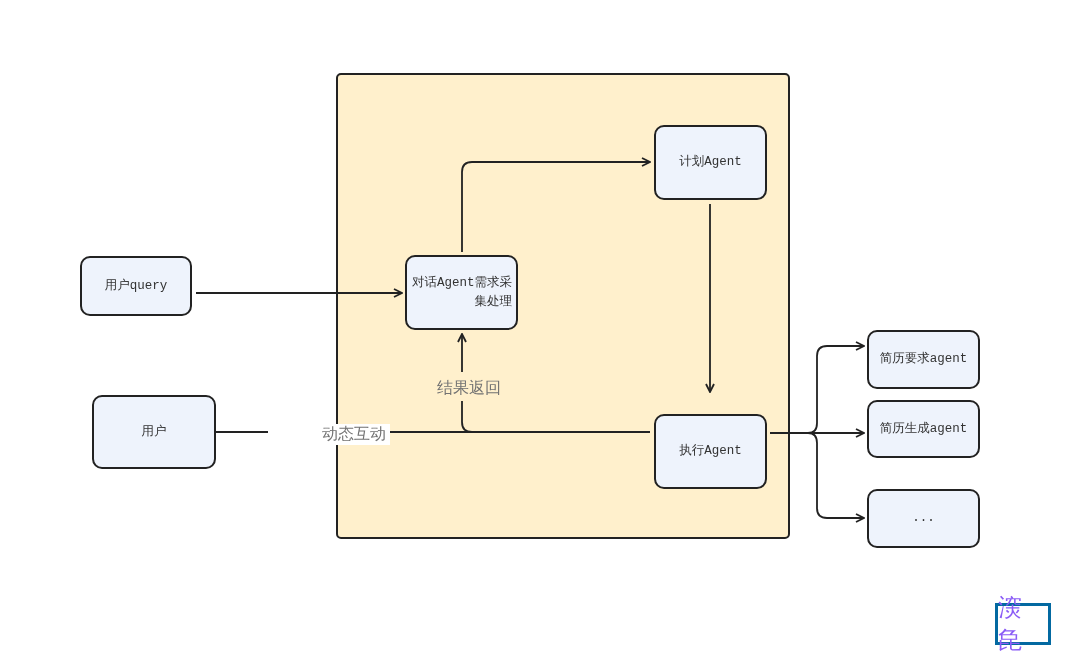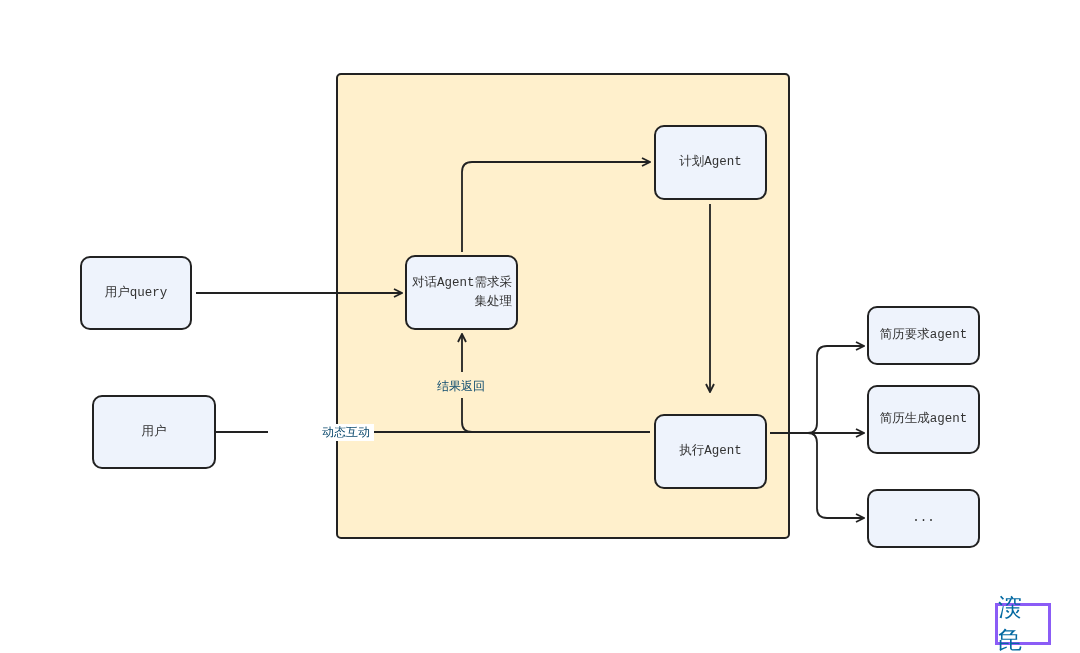--- a/index.html
+++ b/index.html
@@ -4,25 +4,25 @@
 <style>
   html, body { margin:0; padding:0; background:#ffffff; }
   body { width:1080px; height:653px; position:relative; overflow:hidden;
          font-family:"DejaVu Sans", "Liberation Sans", sans-serif; }
   .container { position:absolute; left:336px; top:73px; width:454px; height:466px;
                background:#fff0cc; border:2px solid #222; border-radius:5px; box-sizing:border-box; }
   .node { position:absolute; background:#eef3fc; border:2px solid #222; border-radius:10px;
           box-sizing:border-box; display:flex; align-items:center; justify-content:center;
           text-align:center; font-size:12.5px; color:#333; line-height:19px; padding:0 4px;font-family:Liberation Mono, monospace; }
   svg.edges { position:absolute; left:0; top:0; width:1080px; height:653px; pointer-events:none; }
-  .lbl { position:absolute; font-size:12px; color:#0c4a6e; background:transparent; white-space:nowrap; }
+  .lbl { position:absolute; font-size:16px; color:#737373; background:transparent; white-space:nowrap; }
   .lbl.white { background:#ffffff; padding:0 4px; }
   .lbl.yellow { background:#fff0cc; padding:2px 2px; }
   .stamp { position:absolute; left:995px; top:603px; width:56px; height:42px;
-           border:3px solid #8b5cf6; box-sizing:border-box; color:#0369a1;
+           border:3px solid #0369a1; box-sizing:border-box; color:#8b5cf6;
            font-size:24px; display:flex; align-items:center; justify-content:center; letter-spacing:2px;
            font-family:"DejaVu Serif", serif; }
 </style>
 </head>
 <body>
 
 <div class="container"></div>
 
 <svg class="edges" viewBox="0 0 1080 653">
   <defs>
@@ -35,39 +35,39 @@
     <path d="M462,252 L462,172 Q462,162 472,162 L650,162" marker-end="url(#arr)"></path>
     <path d="M710,204 L710,392" marker-end="url(#arr)"></path>
     <path d="M650,432 L472,432 Q462,432 462,422 L462,398 M462,372 L462,334" marker-end="url(#arr)"></path>
     <path d="M650,432 L330,432 M268,432 L196,432" marker-end="url(#arr)"></path>
     <path d="M770,433 L808,433 Q817,433 817,423 L817,356 Q817,346 827,346 L864,346" marker-end="url(#arr)"></path>
     <path d="M808,433 L864,433" marker-end="url(#arr)"></path>
     <path d="M808,433 Q817,433 817,443 L817,508 Q817,518 827,518 L864,518" marker-end="url(#arr)"></path>
   </g>
 </svg>
 
-<div class="node" style="left:80px;top:256px;width:112px;height:74px;">
+<div class="node" style="left:80px;top:256px;width:112px;height:60px;">
   <span>用户query</span>
 </div>
 <div class="node" style="left:80px;top:395px;width:124px;height:74px;margin-left:12px;">
   <span>用户</span>
 </div>
 <div class="node" style="left:405px;top:255px;width:113px;height:75px;text-align:right;">
   <span>对话Agent需求采集处理</span>
 </div>
 <div class="node" style="left:654px;top:125px;width:113px;height:75px;">
   <span>计划Agent</span>
 </div>
 <div class="node" style="left:654px;top:395px;width:113px;height:75px;margin-top:19px;">
   <span>执行Agent</span>
 </div>
-<div class="node" style="left:867px;top:306px;width:113px;height:59px;">
+<div class="node" style="left:867px;top:330px;width:113px;height:59px;">
   <span>简历要求agent</span>
 </div>
-<div class="node" style="left:867px;top:385px;width:113px;height:69px;">
+<div class="node" style="left:867px;top:400px;width:113px;height:58px;">
   <span>简历生成agent</span>
 </div>
 <div class="node" style="left:867px;top:489px;width:113px;height:59px;">
   <span>...</span>
 </div>
 
 <div class="lbl white" style="left:270px;top:424px;margin-left:48px;">动态互动</div>
 <div class="lbl yellow" style="left:435px;top:376px;">结果返回</div>
 
 <div class="stamp">㴱㲋</div>

